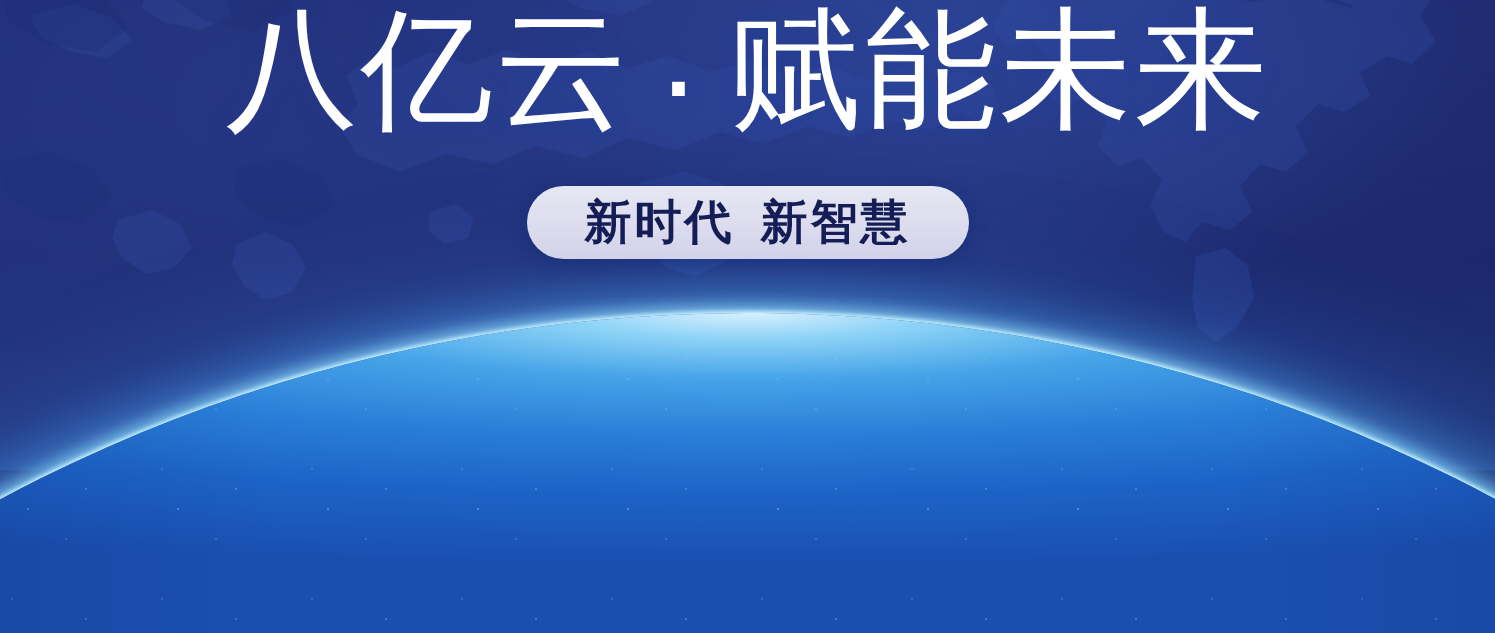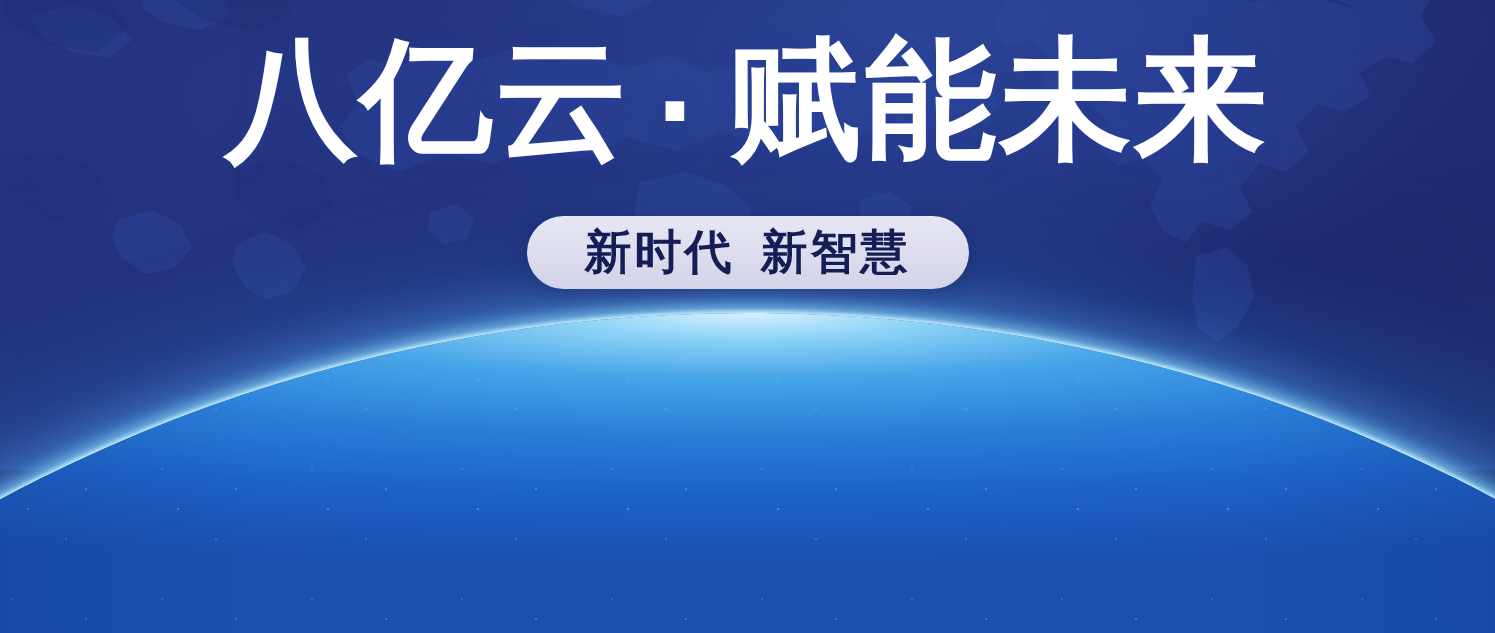--- a/index.html
+++ b/index.html
@@ -118,23 +118,22 @@
     margin-top:116px;
     font-size:27px;
     font-weight:400;
     letter-spacing:5.0px;
     color:#cdd7ec;
     white-space:nowrap;
     text-shadow:0 0 10px rgba(150,190,255,.28);
   }
 
   .headline{
-    margin-top:30px;
     font-size:132px;
-    font-weight:700;
+    font-weight:400;
     letter-spacing:3px;
     color:#ffffff;
     white-space:nowrap;
     line-height:1.06;
     text-shadow:0 2px 20px rgba(30,60,160,.45);
   }
   .headline .dot-sep{
     display:inline-block;
     margin:0 26px;
     vertical-align:middle;

